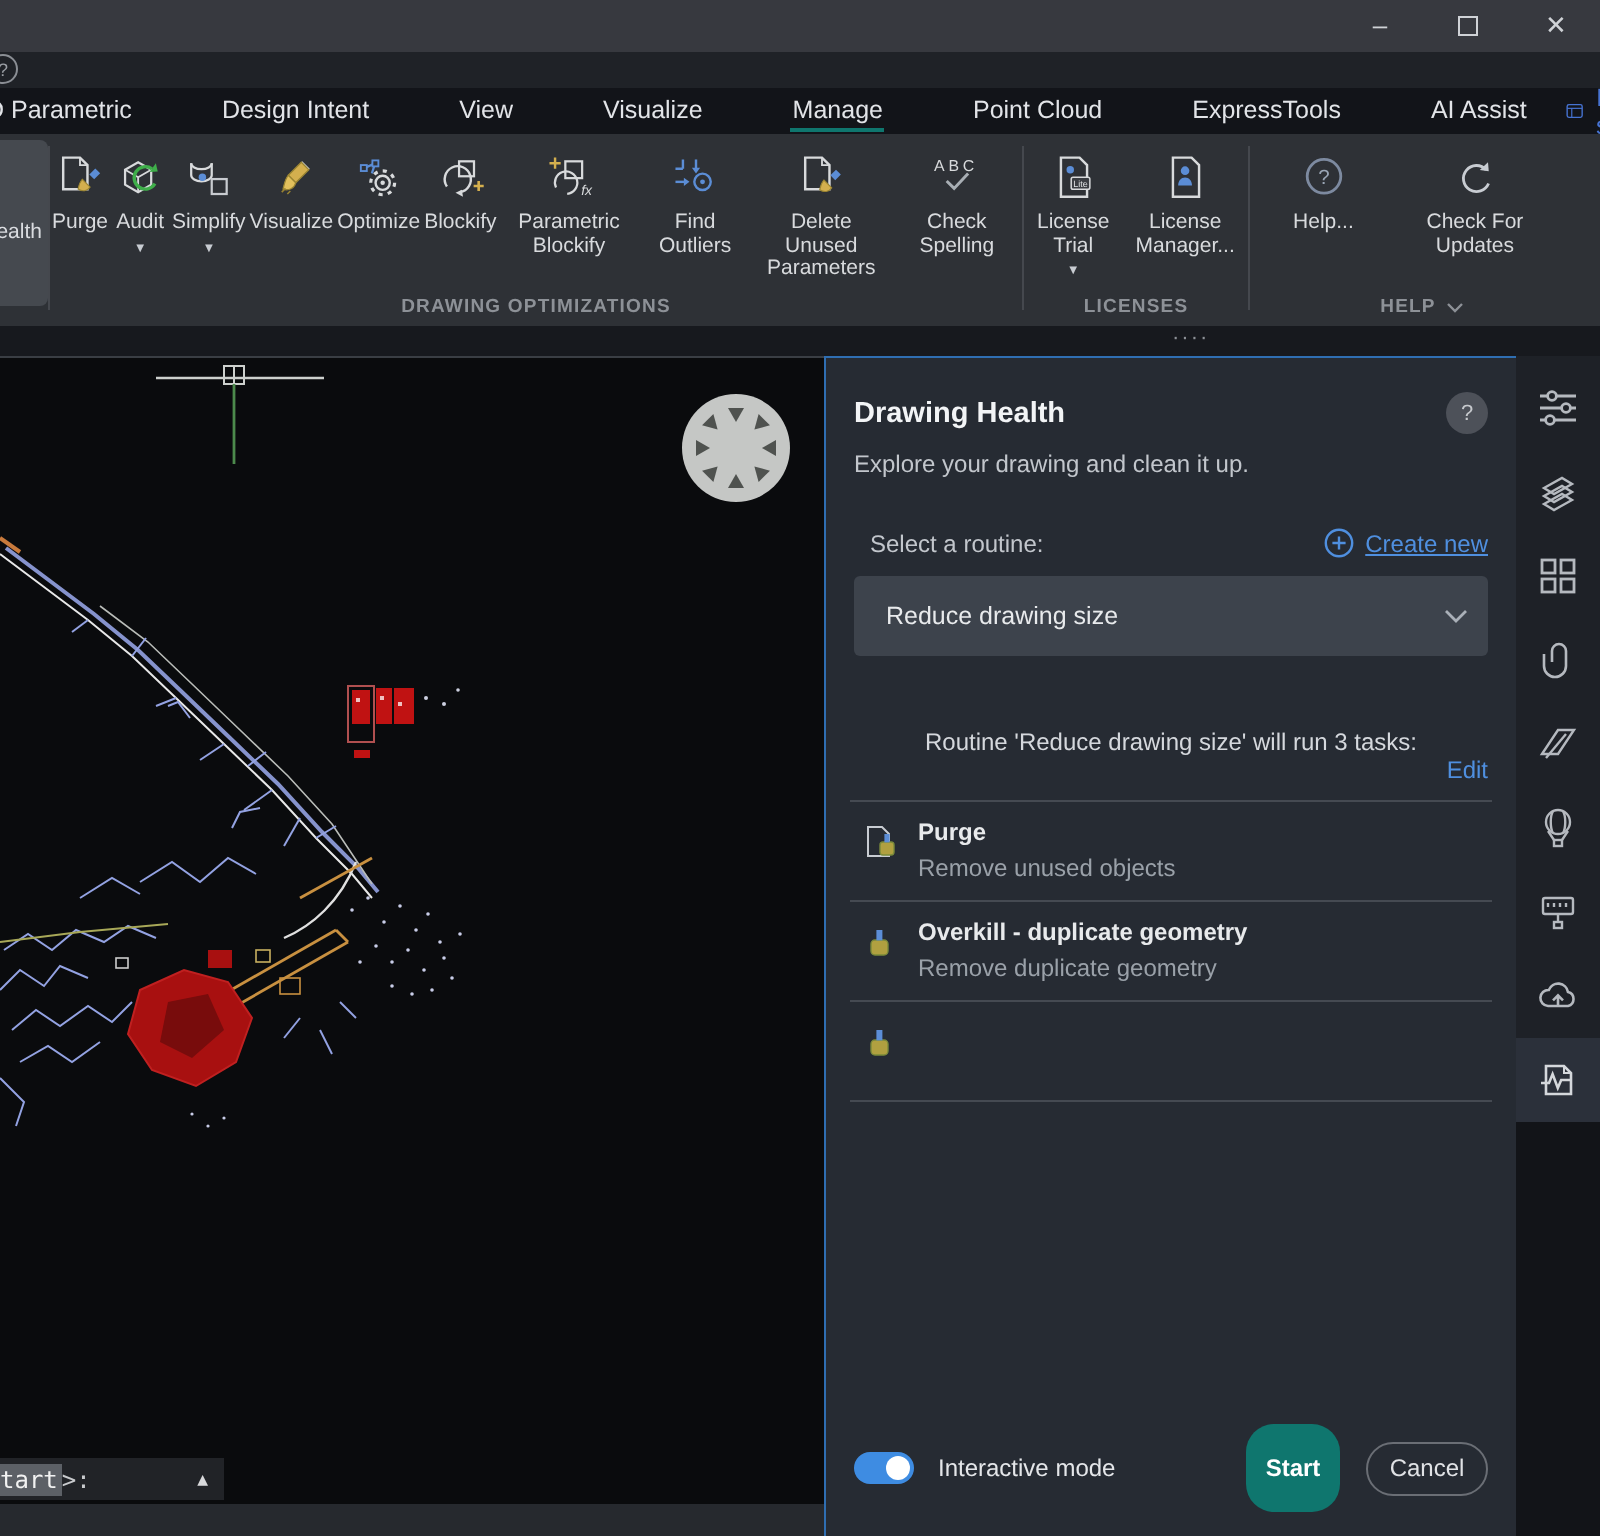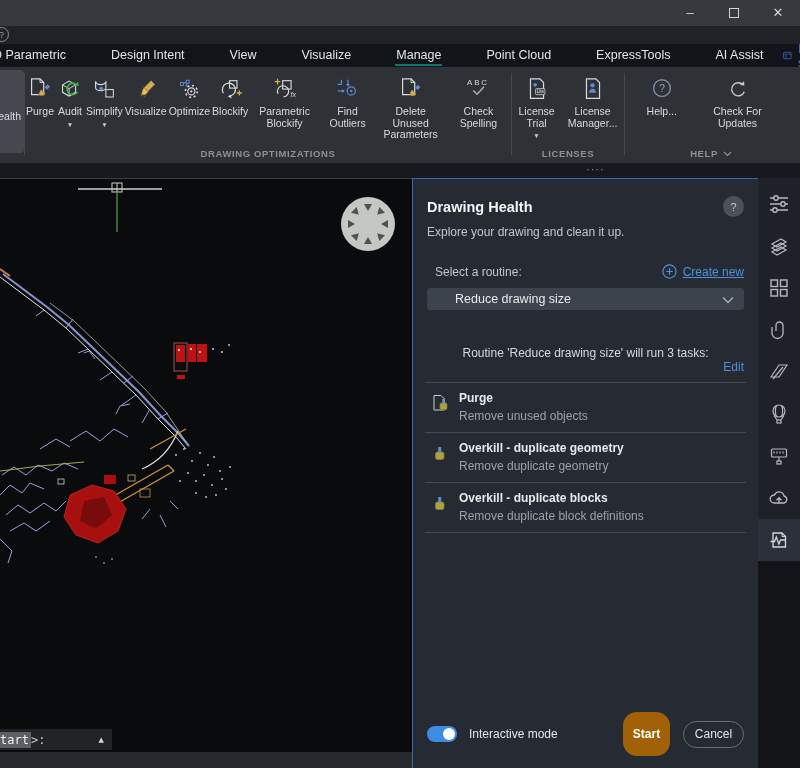--- a/index.html
+++ b/index.html
@@ -64,40 +64,40 @@
   .panel { position:absolute; left:412px; top:178px; width:346px; height:590px; background:#262b33;
            border-left:1px solid #2f6eb2; border-top:1px solid #2f6eb2; }
   .ptitlebar { display:flex; align-items:center; padding:17px 14px 0 14px; }
   .ptitle { color:#f2f4f6; font-size:14.5px; font-weight:bold; }
   .phelp { margin-left:auto; width:21px; height:21px; border-radius:50%; background:#4d5159;
            color:#c6c9cd; font-size:11px; display:flex; align-items:center; justify-content:center; }
   .psubtitle { color:#c2c6cc; font-size:12px; padding:8px 14px 0 14px; }
   .selrow { display:flex; align-items:center; padding:25px 14px 0 22px; }
   .sellabel { color:#c2c6cc; font-size:12px; }
   .createnew { margin-left:auto; display:flex; align-items:center; gap:6px; color:#4f8fdf; font-size:12px;text-decoration:underline; }
-  .dropdown { margin:9px 14px 0 14px; height:22px; background:#3d434c; border-radius:3px;
-              display:flex; align-items:center; padding:0 10px 0 28px; }
+  .dropdown { margin:9px 14px 0 14px; height:40px; background:#3d434c; border-radius:3px;
+              display:flex; align-items:center; padding:0 10px 0 16px; }
   .ddtext { color:#e8eaec; font-size:12.5px; }
   .ddchev { margin-left:auto; }
   .taskshead { display:flex; align-items:center; padding:36px 14px 0 14px;flex-direction:column; }
   .tasksheadtext { color:#d5d8dd; font-size:12px; }
   .editlink { margin-left:auto; color:#4f8fdf; font-size:12px; }
   .tdivider { height:1px; background:#454a52; margin:8px 12px 0 12px; }
   .task { display:flex; align-items:flex-start; padding:8px 14px 0 18px; min-height:41px; }
   .ticon { margin-top:3px; }
   .ttext { margin-left:10px; }
   .ttitle { color:#e8eaec; font-size:12px; font-weight:bold; }
   .tdesc  { color:#9aa1a9; font-size:12px; margin-top:4px; }
   .pbottom { position:absolute; left:0; bottom:12px; width:100%; display:flex; align-items:center;
              padding:0 14px; }
   .toggle { width:30px; height:16px; border-radius:8px; background:#3e8ce2; position:relative; }
   .toggle .knob { position:absolute; right:2px; top:2px; width:12px; height:12px; border-radius:50%;
                   background:#fff; }
   .togglelabel { color:#e4e6e9; font-size:12px; margin-left:12px; }
-  .startbtn { margin-left:auto; width:47px; height:44px; border-radius:14px; background:#a16207;
+  .startbtn { margin-left:auto; width:47px; height:44px; border-radius:14px; background:#0f766e;
               color:#fff; font-size:12px; font-weight:bold; border:none; display:flex;
               align-items:center; justify-content:center; }
   .cancelbtn { margin-left:13px; width:61px; height:27px; border-radius:14px; background:transparent;
                color:#e0e2e5; font-size:12px; border:1px solid #6a6e75; display:flex;
                align-items:center; justify-content:center; }
 
   
   .rightstrip { position:absolute; left:758px; top:178px; width:42px; height:590px; background:#121418; }
   .striptabs { position:absolute; left:0; top:0; width:42px; height:377px; background:#1e2127; }
   .stripicon { width:42px; height:42px; display:flex; align-items:center; justify-content:center; }
@@ -508,24 +508,20 @@
     </div>
     <div class="tdivider"></div>
 
     <div class="task">
       <span class="ticon">
         <svg width="18" height="18" viewBox="0 0 18 18">
             <rect x="4.5" y="8" width="8.5" height="7.5" rx="2" fill="#b0a040" stroke="#7a8a3a" stroke-width=".7"></rect>
             <rect x="7.2" y="3" width="3" height="5.2" fill="#5b8dd6"></rect>
           </svg>
       </span>
-      <span class="ttext">
-        <div class="ttitle">Overkill - duplicate blocks</div>
-        <div class="tdesc">Remove duplicate block definitions</div>
-      </span>
     </div>
     <div class="tdivider"></div>
 
     <div class="pbottom">
       <div class="toggle">
           <div class="knob"></div>
         </div>
       <span class="togglelabel">Interactive mode</span>
       <div class="startbtn">Start</div>
       <div class="cancelbtn">Cancel</div>

